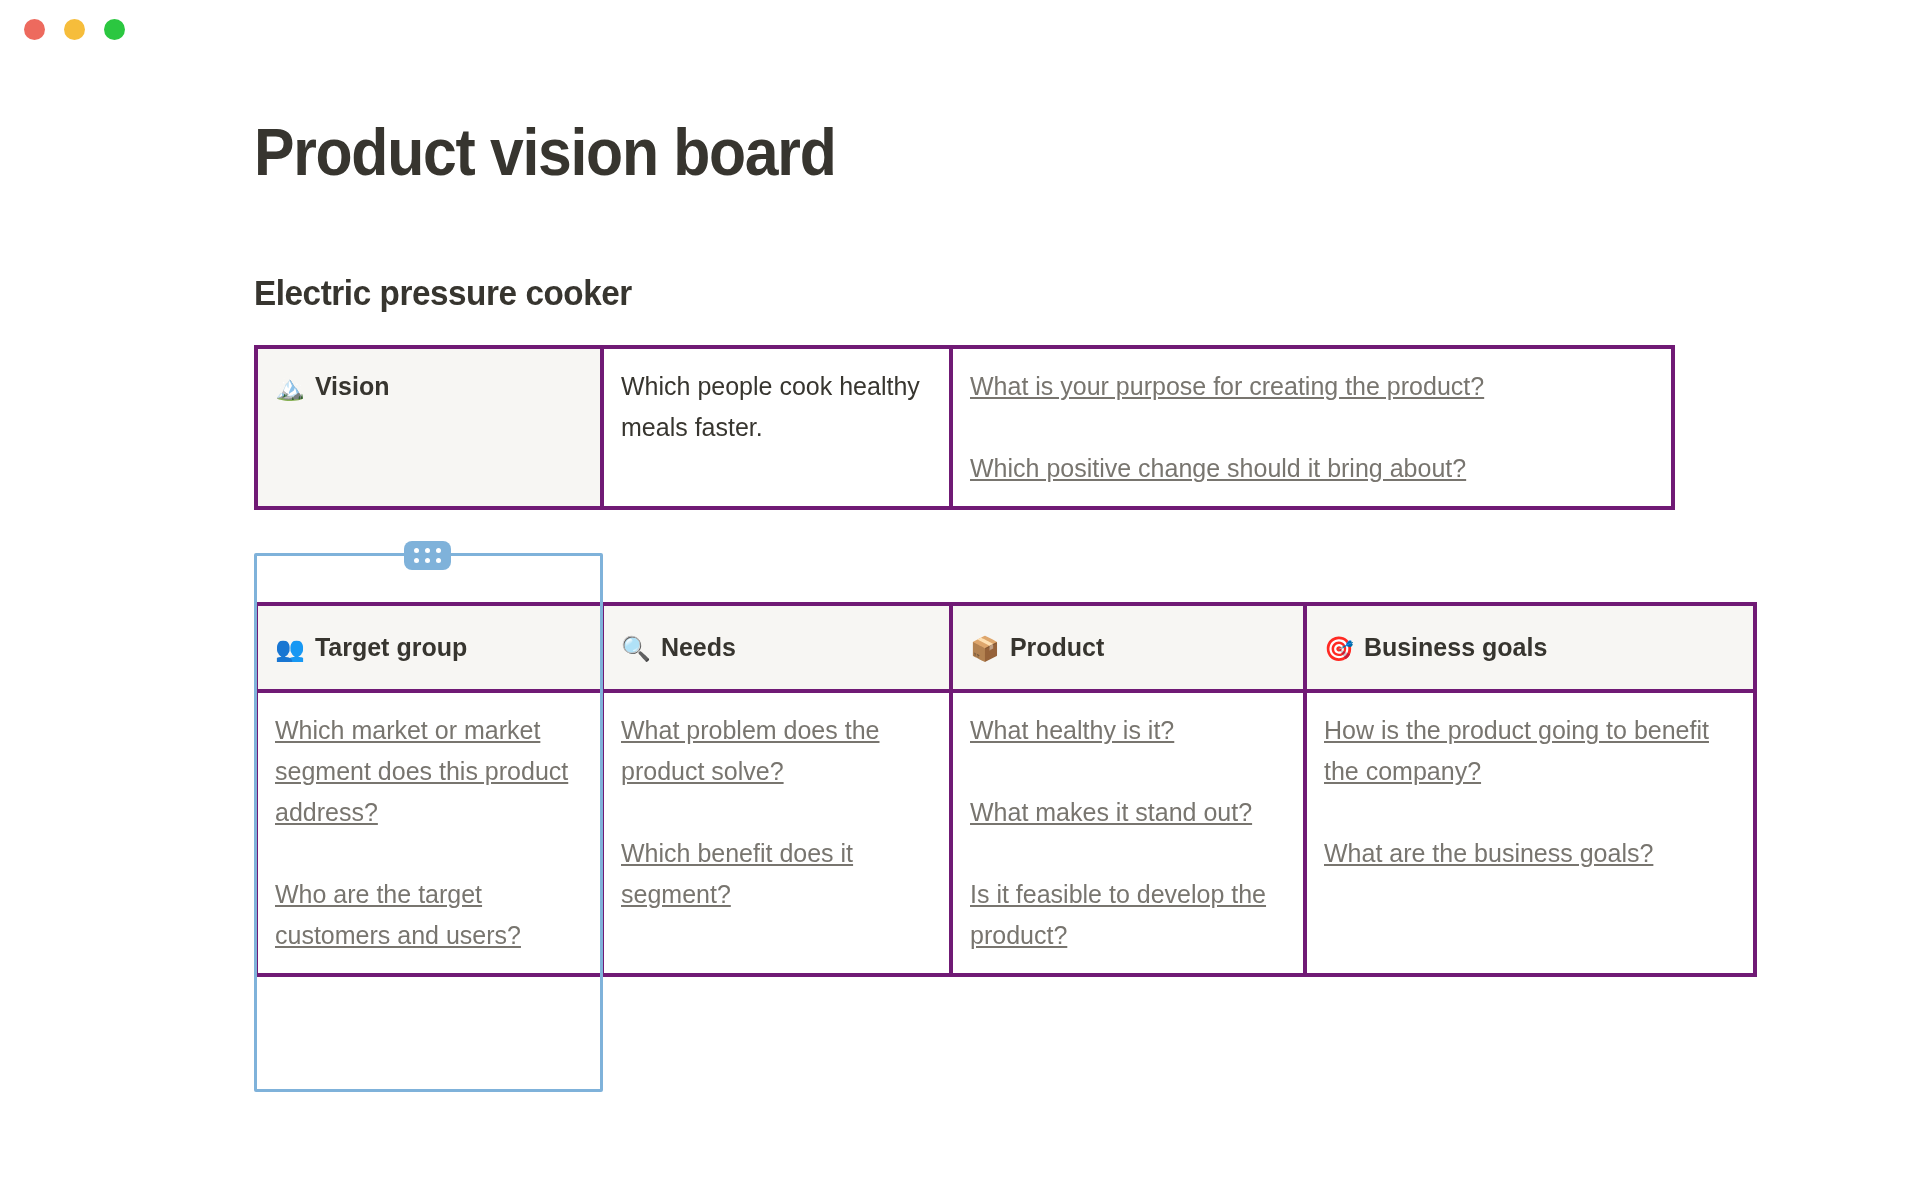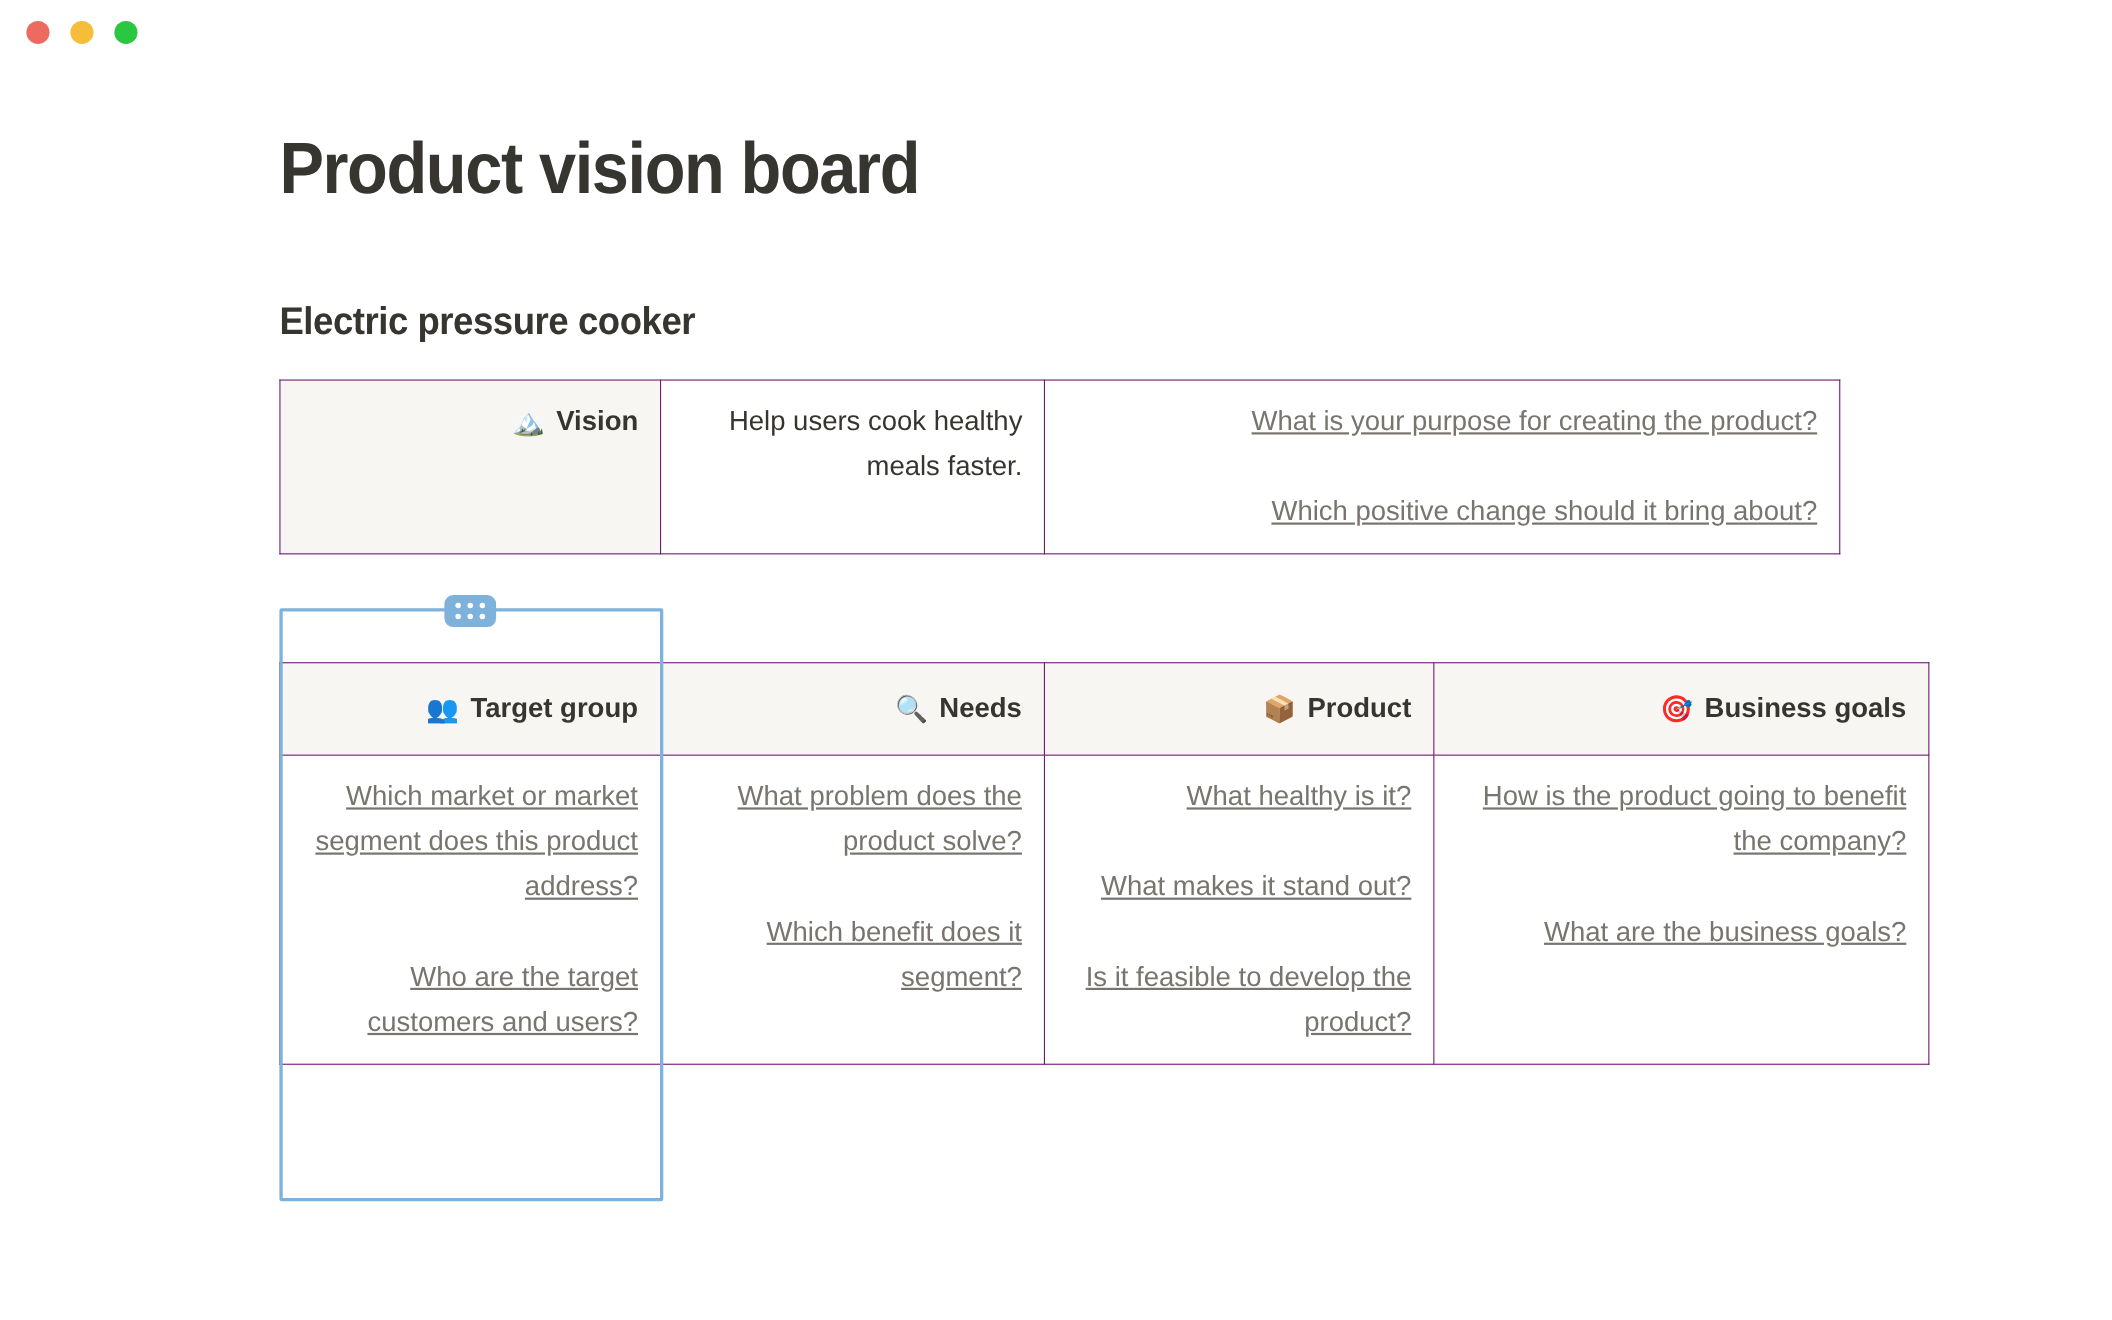--- a/index.html
+++ b/index.html
@@ -35,21 +35,21 @@
     border-radius: 50%;
   }
   .dot-close   { background: #ED6A5E; }
   .dot-min     { background: #F6BD3B; }
   .dot-max     { background: #2BC740; }
 
   
   .page {
     position: absolute;
     left: 0; top: 0;
-    width: 1920px; height: 1200px; text-align: right;
+    width: 1920px; height: 1200px;
   }
 
   .page-title {
     position: absolute;
     left: 254px;
     top: 112px;
     font-family: "Liberation Sans", sans-serif;
     font-size: 66px;
     line-height: 80px;
     font-weight: bold;
@@ -74,21 +74,21 @@
     white-space: nowrap;
   }
 
   
   .vb-table {
     position: absolute;
     border-collapse: collapse;
     table-layout: fixed;
   }
   .vb-table td {
-    border: 1px solid #701a75;
+    border: 4px solid #701a75;
     vertical-align: top;
     padding: 17px 20px 17px 17px;
     font-size: 25px;
     line-height: 41px;
     color: #37352F;
     background: #ffffff;
   }
   .vb-table td.hdr {
     background: #F7F6F3;
     font-weight: bold;
@@ -186,21 +186,21 @@
 
   <h2 class="section-title">Electric pressure cooker</h2>
 
   <table class="vb-table" id="table-vision">
     <tbody>
         <tr>
       <td class="hdr" style="width:346px">
         <span class="cell-emoji">🏔️</span><span class="hdr-label">Vision</span>
       </td>
       <td style="width:349px">
-        <span>Help users cook healthy meals faster.</span>
+        <span>Which people cook healthy meals faster.</span>
       </td>
       <td class="placeholder" style="width:722px">
         <span class="ph-para">What is your purpose for creating the product?</span>
         <span class="ph-gap"></span>
         <span class="ph-para">Which positive change should it bring about?</span>
       </td>
     </tr>
   </tbody>
     </table>
 

